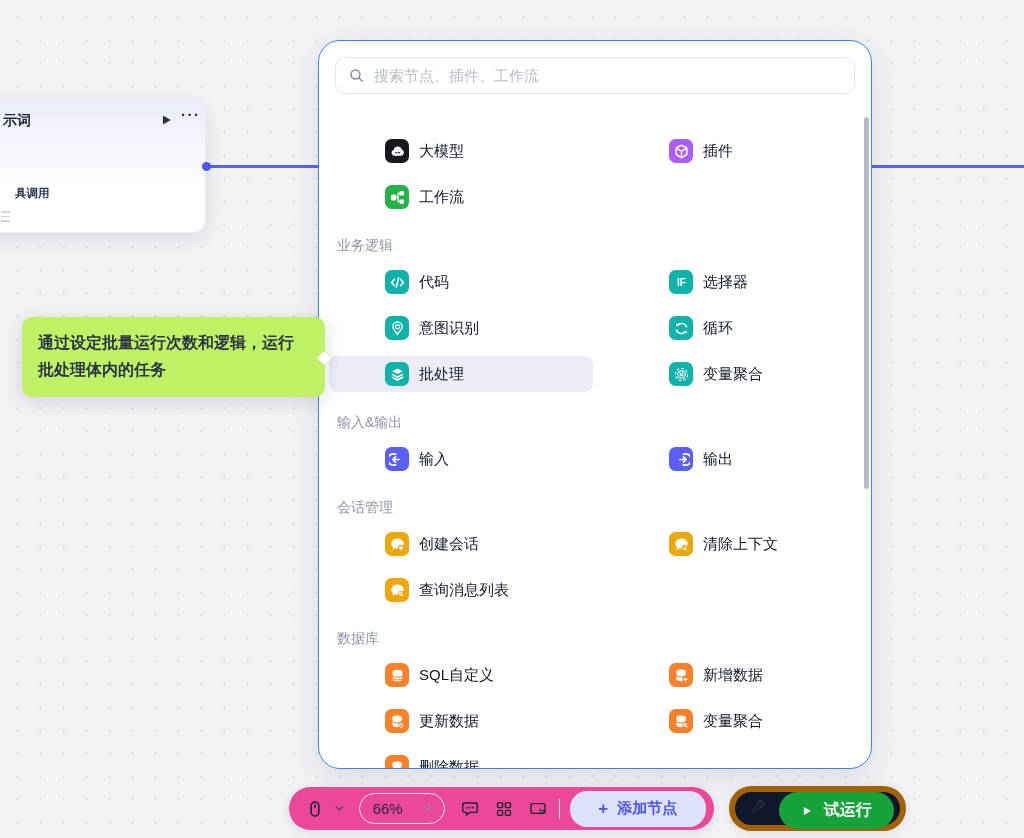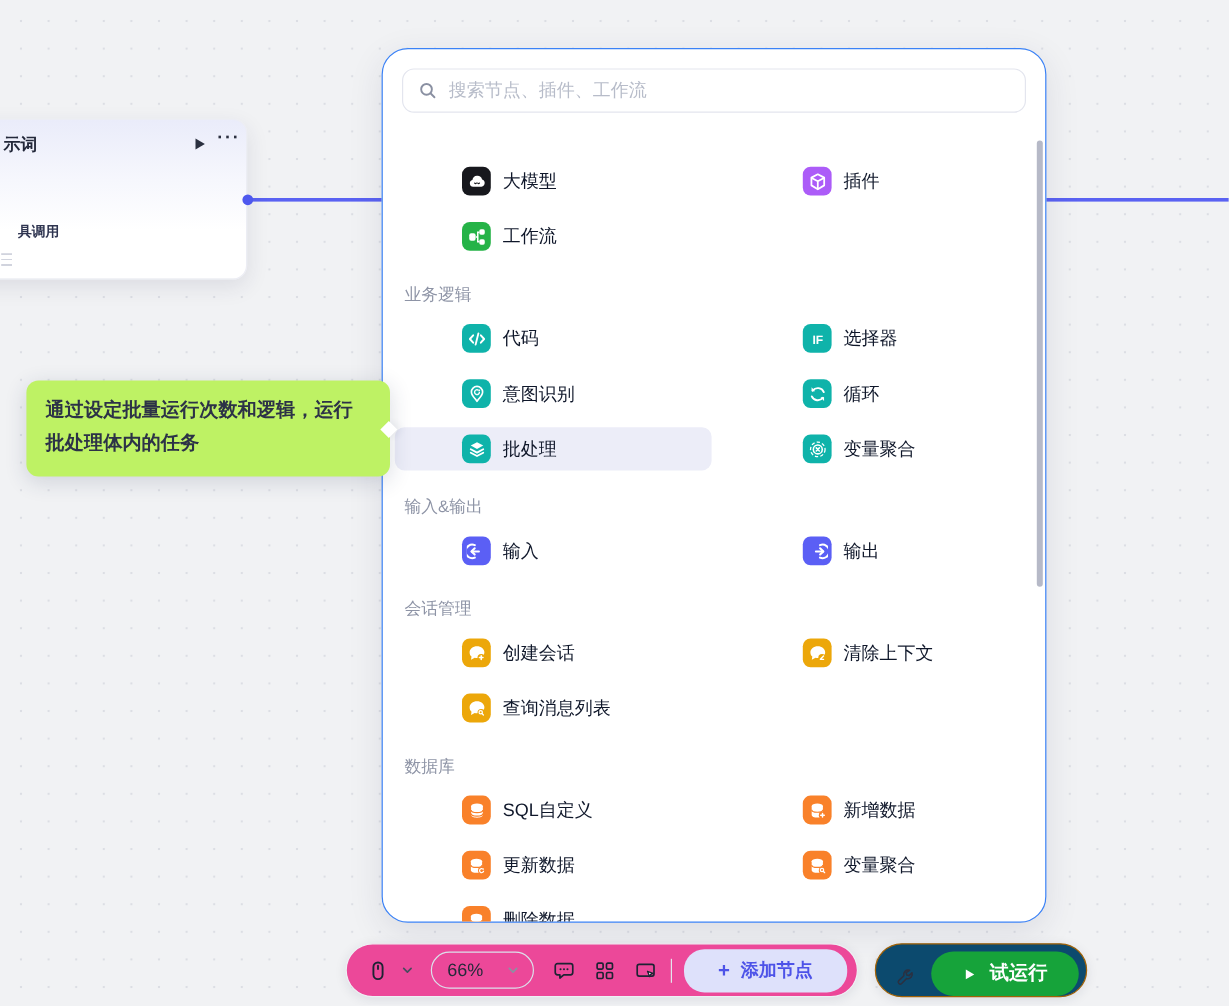--- a/index.html
+++ b/index.html
@@ -90,23 +90,23 @@
   .toolbar .spacer { width:9px; }
   .tb-divider { width:1px; height:20px; background:#e3e5ec; margin:0 10px 0 8px; }
   .add-node-btn {
     width:140px; height:36px; border-radius:17px; background:#dee1fb; border:none; cursor:pointer;
     display:flex; align-items:center; justify-content:center; gap:9px;
     color:#4d53e8; font-size:15px; font-weight:700; font-family:inherit;
   }
   .add-plus { font-size:17px; font-weight:600; line-height:1; }
   .run-pill {
     position:absolute; left:729px; top:786px; width:177px; height:45px;
-    background:#0c4a6e; border-radius:23px; border:1px solid #a16207;
+    background:#0f172a; border-radius:23px; border:6px solid #a16207;
     box-shadow:0 2px 10px rgba(30,40,70,.10); z-index:6;
-    display:flex; align-items:flex-end; padding:0 6px 0 10px;
+    display:flex; align-items:flex-start; padding:0 6px 0 10px;
   }
   .wrench-btn { width:30px; height:30px; display:flex; align-items:center; justify-content:center; cursor:pointer; }
   .wrench-btn svg { width:18px; height:18px; }
   .run-btn {
     margin-left:6px; width:125px; height:37px; border-radius:18.5px; background:#16a33a; border:none; cursor:pointer;
     display:flex; align-items:center; justify-content:center; gap:11px;
     color:#fff; font-size:16px; font-weight:700; font-family:inherit;
   }
   .run-btn svg { width:12px; height:12px; }
 </style>

